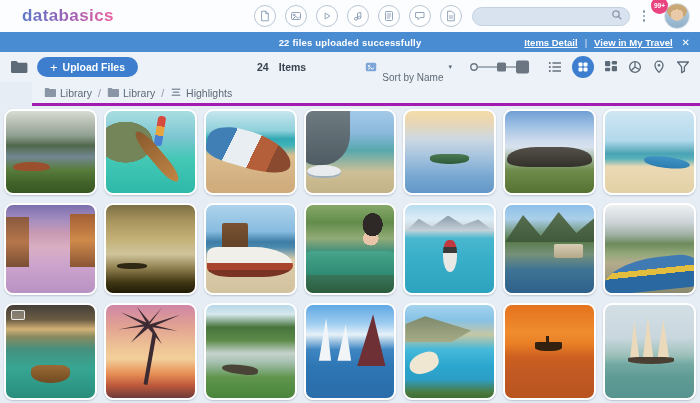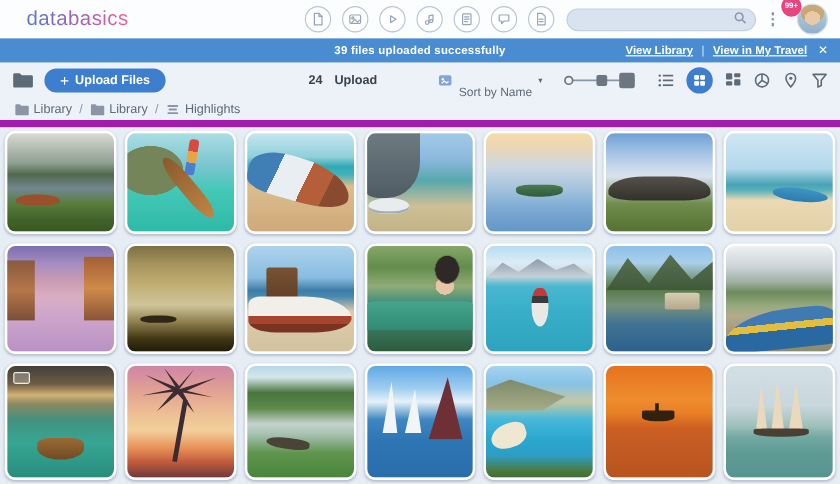--- a/index.html
+++ b/index.html
@@ -1,21 +1,21 @@
 <!DOCTYPE html>
 <html><head>
 <meta charset="utf-8">
 <style>
   * { margin:0; padding:0; box-sizing:border-box; }
   html,body { width:700px; height:403px; overflow:hidden; }
   body { font-family:"Liberation Sans", sans-serif; background:#e7edf4; }
 
   
   .header { height:32px; background:#fcfdfe; display:flex; align-items:center; padding:0 10px 0 22px; }
-  .logo { font-size:17px; letter-spacing:.4px; font-weight:400;
+  .logo { font-size:17px; letter-spacing:.4px; font-weight:700;
           background:linear-gradient(90deg,#5b79c9 0%,#a45fb5 55%,#ec5f9e 100%);
           -webkit-background-clip:text; background-clip:text; color:transparent; }
   .nav-icons { display:flex; gap:9px; margin-left:auto; }
   .circle-btn { width:22px; height:22px; border-radius:50%; border:1px solid #b9c6d6;
                 background:#fff; display:flex; align-items:center; justify-content:center; cursor:pointer; }
   .circle-btn svg { width:12px; height:12px; stroke:#93a5bd; fill:none; stroke-width:1; stroke-linecap:round; stroke-linejoin:round; }
   .search-wrap { position:relative; margin-left:10px; }
   .search-input { width:158px; height:19px; border-radius:10px; border:1px solid #c3d1e1;
                   background:#d9e3ef; padding:0 24px 0 10px; font-size:10px; color:#44506a; outline:none; }
   .search-mag { position:absolute; right:7px; top:3px; width:12px; height:12px; }
@@ -53,21 +53,21 @@
   .sort-caret { font-size:7px; color:#5d6a77; }
   .slider { margin:0 6px; cursor:pointer; display:flex; }
   .view-icons { display:flex; align-items:center; gap:10px; }
   .view-btn { cursor:pointer; display:flex; align-items:center; justify-content:center; }
   .view-btn svg { width:14px; height:14px; }
   .view-active { width:22px; height:22px; border-radius:50%; background:#3d7ecf; }
   .view-active svg { width:12px; height:12px; }
 
   
   .breadcrumb { height:24px; background:#edf2f8; display:flex; align-items:center; gap:6px;
-                padding:0 12px; font-size:10.5px; color:#5d6a77; border-bottom:6px solid #a21caf; }
+                padding:0 12px; font-size:10.5px; color:#5d6a77; border-bottom:3px solid #a21caf;margin-left:32px; }
   .crumb { display:flex; align-items:center; gap:4px; cursor:pointer; }
   .crumb svg { width:12px; height:11px; }
   .crumb-sep { color:#8a96a6; }
 
   
   .grid { display:grid; grid-template-columns:repeat(7,1fr); grid-template-rows:86px 92px 97px;
           gap:8px 7px; padding:3px 4px 0; }
   .tile { position:relative; border-radius:9px; border:2px solid #fff; overflow:hidden; cursor:pointer;
           box-shadow:0 1px 2px rgba(60,80,110,.28); }
   .tile::before,.tile::after { content:""; position:absolute; }
@@ -236,44 +236,44 @@
       <i></i>
     </div>
 
   <div class="avatar-wrap">
     <span class="count-badge">99+</span>
     <div class="avatar"></div>
   </div>
 </div>
 
 <div class="notif">
-  <span class="notif-msg">39 files uploaded successfully</span>
+  <span class="notif-msg">22 files uploaded successfully</span>
   <div class="notif-right">
-    <a class="notif-link">View Library</a>
+    <a class="notif-link">Items Detail</a>
     <span class="notif-sep">|</span>
     <a class="notif-link">View in My Travel</a>
     <span class="notif-close">✕</span>
   </div>
 </div>
 
 <div class="toolbar">
   <span class="folder-btn">
     <svg width="18" height="14" viewBox="0 0 18 14">
         <path d="M1 2.2c0-.7.5-1.2 1.2-1.2h4.2l1.8 1.8h8c.7 0 1.2.5 1.2 1.2v7.8c0 .7-.5 1.2-1.2 1.2H2.2c-.7 0-1.2-.5-1.2-1.2z" fill="#5d6a77"></path>
       </svg>
   </span>
 
   <button class="upload-btn">
     <span class="upload-plus">+</span>
     <span>Upload Files</span>
   </button>
 
   <div class="items-count">
     <span>24</span>
-    <span>Upload</span>
+    <span>Items</span>
   </div>
 
   <div class="sort-group">
     <svg width="12" height="12" viewBox="0 0 12 12">
       <rect x=".8" y="1.8" width="10.4" height="8.4" rx="1.5" fill="#7ea6d8"></rect>
       <circle cx="4" cy="5" r="1" fill="#fff"></circle>
       <path d="M3 8.5l2.2-2 2 1.6 1.6-1.2" stroke="#fff" stroke-width="1" fill="none"></path>
     </svg>
     <span class="sort-label">Sort by Name</span>
     <span class="sort-caret">▾</span>

